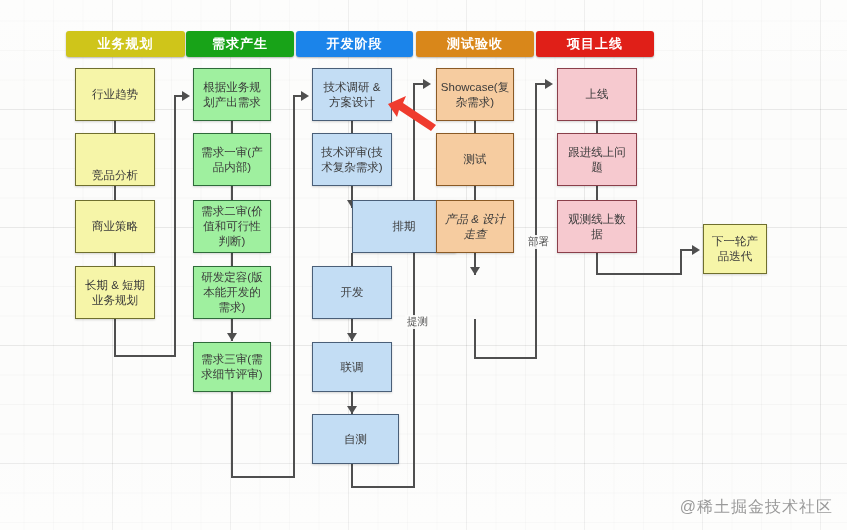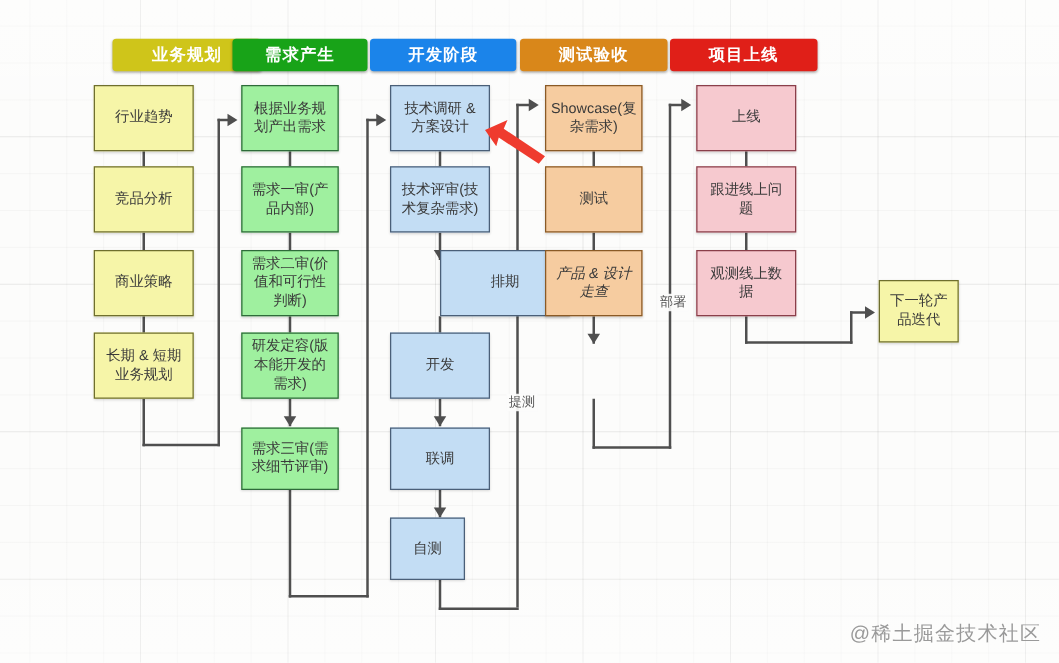--- a/index.html
+++ b/index.html
@@ -103,21 +103,21 @@
     white-space:nowrap;
   }
 
   #redarrow{position:absolute;left:384px;top:92px;z-index:6;}
 </style>
 </head>
 <body>
 
 <div id="stage">
 
-  <div class="phase" style="left:66px;top:31px;width:119px;background:#cfc51a;margin-left:24px;">
+  <div class="phase" style="left:66px;top:31px;width:119px;background:#cfc51a;">
     <span>业务规划</span>
   </div>
   <div class="phase" style="left:186px;top:31px;width:108px;background:#18a318;">
     <span>需求产生</span>
   </div>
   <div class="phase" style="left:296px;top:31px;width:117px;background:#1b84ea;">
     <span>开发阶段</span>
   </div>
   <div class="phase" style="left:416px;top:31px;width:118px;background:#d9871a;">
     <span>测试验收</span>
@@ -125,21 +125,21 @@
   <div class="phase" style="left:536px;top:31px;width:118px;background:#e01f18;">
     <span>项目上线</span>
   </div>
 
   <div class="node yellow" style="left:75px;top:68px;width:80px;height:53px;">
     <span>行业趋势</span>
   </div>
   <div class="conn v" style="left:114px;top:121px;height:22px;"></div>
   <div class="arrow down" style="left:110px;top:135px;"></div>
 
-  <div class="node yellow" style="left:75px;top:133px;width:80px;height:53px;">
+  <div class="node yellow" style="left:75px;top:133px;width:80px;height:53px;align-items:flex-end;">
     <span>竞品分析</span>
   </div>
   <div class="conn v" style="left:114px;top:186px;height:22px;"></div>
   <div class="arrow down" style="left:110px;top:200px;"></div>
 
   <div class="node yellow" style="left:75px;top:200px;width:80px;height:53px;">
     <span>商业策略</span>
   </div>
   <div class="conn v" style="left:114px;top:253px;height:22px;"></div>
   <div class="arrow down" style="left:110px;top:267px;"></div>
@@ -211,21 +211,21 @@
   </div>
   <div class="conn v" style="left:351px;top:319px;height:22px;"></div>
   <div class="arrow down" style="left:347px;top:333px;"></div>
 
   <div class="node blue" style="left:312px;top:342px;width:80px;height:50px;">
     <span>联调</span>
   </div>
   <div class="conn v" style="left:351px;top:392px;height:22px;"></div>
   <div class="arrow down" style="left:347px;top:406px;"></div>
 
-  <div class="node blue" style="left:312px;top:414px;width:60px;height:50px;">
+  <div class="node blue" style="left:312px;top:414px;width:87px;height:50px;">
     <span>自测</span>
   </div>
 
   <div class="conn v" style="left:351px;top:464px;height:24px;"></div>
   <div class="conn h" style="left:351px;top:486px;width:64px;"></div>
   <div class="conn v" style="left:413px;top:83px;height:403px;"></div>
   <div class="conn h" style="left:413px;top:83px;width:14px;"></div>
   <div class="arrow right" style="left:423px;top:79px;"></div>
   <div class="edge-label" style="left:405px;top:315px;">
     <span>提测</span>

